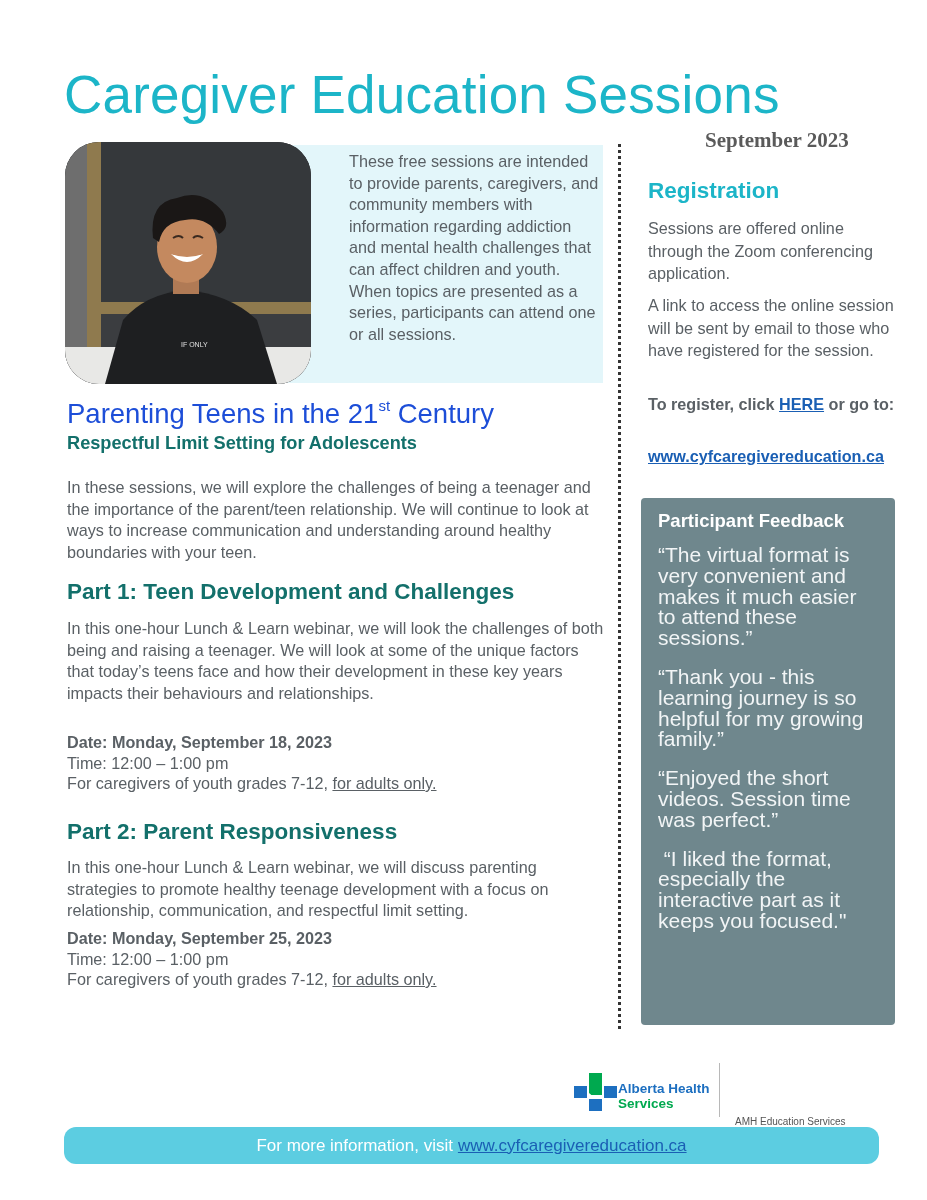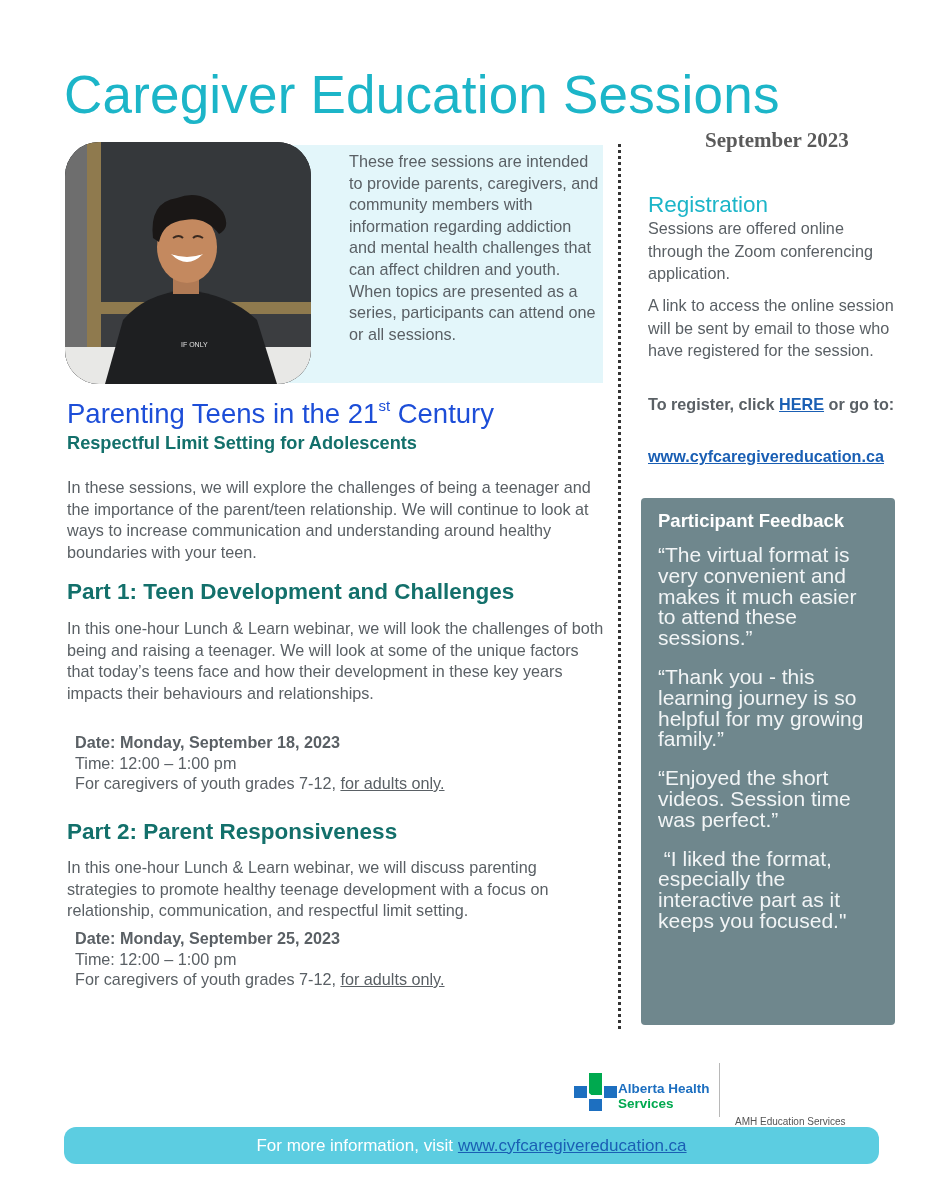--- a/index.html
+++ b/index.html
@@ -41,34 +41,34 @@
   }
   .p { font-size: 16.2px; line-height: 21.5px; color: #5a6065; }
   .p-overview { top: 477px; }
   .h-part { font-size: 22.5px; color: #13706b; white-space: nowrap; }
   .h-part1 { top: 579px; }
   .p-part1 { top: 618px; }
   .meta1 { top: 732px; }
   .h-part2 { top: 819px; }
   .p-part2 { top: 857px; }
   .meta2 { top: 928px; }
-  .meta { font-size: 16.2px; line-height: 20.5px; color: #5a6065; margin-left: 8px; }
+  .meta { font-size: 16.2px; line-height: 20.5px; color: #5a6065; }
   .meta .date { font-weight: bold; }
   .u { text-decoration: underline; }
 
   
   .divider {
     position: absolute; left: 618px; top: 144px; width: 3px; height: 888px;
     background-image: linear-gradient(#333 50%, transparent 50%);
     background-size: 3px 6px;
   }
 
   
   .reg { position: absolute; left: 648px; width: 250px; }
-  .reg-title { top: 192px; font-size: 22.5px; font-weight: normal; color: #1cb5c8; }
+  .reg-title { top: 178px; font-size: 22.5px; font-weight: bold; color: #1cb5c8; }
   .reg-p { font-size: 16.2px; line-height: 22.5px; color: #5a6065; }
   .reg-p1 { top: 217px; }
   .reg-p2 { top: 294px; }
   .reg-p3 { top: 393px; font-weight: bold; }
   .reg-link { top: 447px; font-size: 16.2px; font-weight: bold; }
   a.link { color: #1a5fb4; text-decoration: underline; }
 
   
   .feedback {
     position: absolute; left: 641px; top: 498px; width: 254px; height: 527px;

